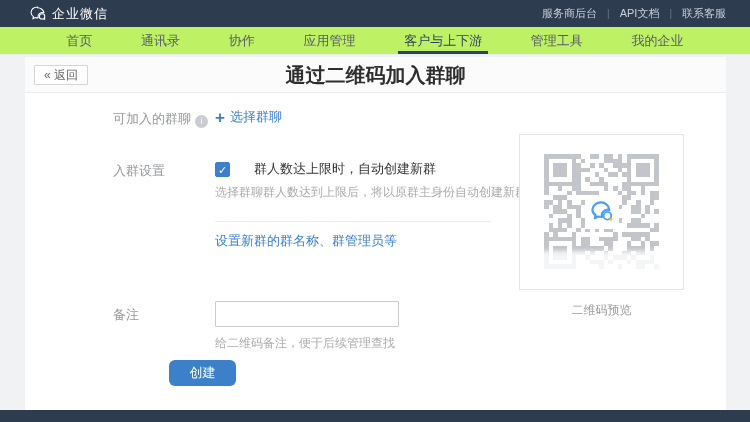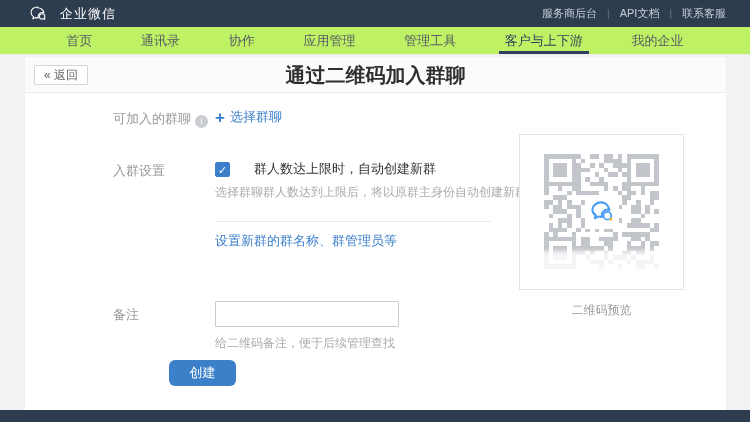--- a/index.html
+++ b/index.html
@@ -8,21 +8,21 @@
     position:relative; overflow:hidden;
     font-family:"Liberation Sans","DejaVu Sans",sans-serif;
     background:#ffffff;
   }
   
   .topbar {
     position:absolute; left:0; top:0; width:750px; height:27px;
     background:#2e3c50; display:flex; align-items:center;
     padding:0 14px 0 30px; color:#fff;
   }
-  .logo { display:flex; align-items:center; gap:14px; }
+  .logo { display:flex; align-items:center; gap:6px; }
   .logo svg { display:block; }
   .logo-text { font-size:13px; color:#ffffff; letter-spacing:1px; }
   .topbar-links { margin-left:auto; display:flex; align-items:center; font-size:11px; color:#c9cfd8; }
   .topbar-link { padding:0 10px; cursor:pointer; white-space:nowrap; }
   .topbar-sep { color:rgba(255,255,255,.28); font-size:10px; }
   
   .nav {
     position:absolute; left:0; top:27px; width:750px; height:28px;
     background:#bef264; display:flex; justify-content:space-around;
     align-items:stretch; padding:0 42px; border-bottom:1px solid #ededee;
@@ -144,22 +144,22 @@
     <span class="topbar-sep">|</span>
     <span class="topbar-link">联系客服</span>
   </div>
 </div>
 
 <div class="nav">
   <div class="tab">首页</div>
   <div class="tab">通讯录</div>
   <div class="tab">协作</div>
   <div class="tab">应用管理</div>
+  <div class="tab active">客户与上下游</div>
   <div class="tab">管理工具</div>
-  <div class="tab active">客户与上下游</div>
   <div class="tab">我的企业</div>
 </div>
 
 <div class="content">
   <div class="card">
 
     <div class="card-header">
       <button class="back-btn">« 返回</button>
       <div class="page-title">通过二维码加入群聊</div>
     </div>

